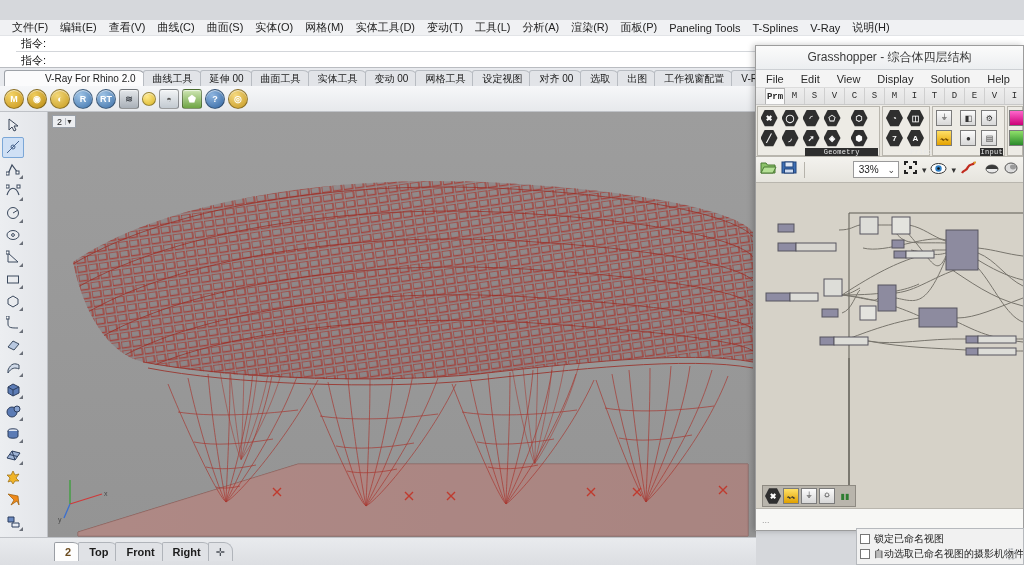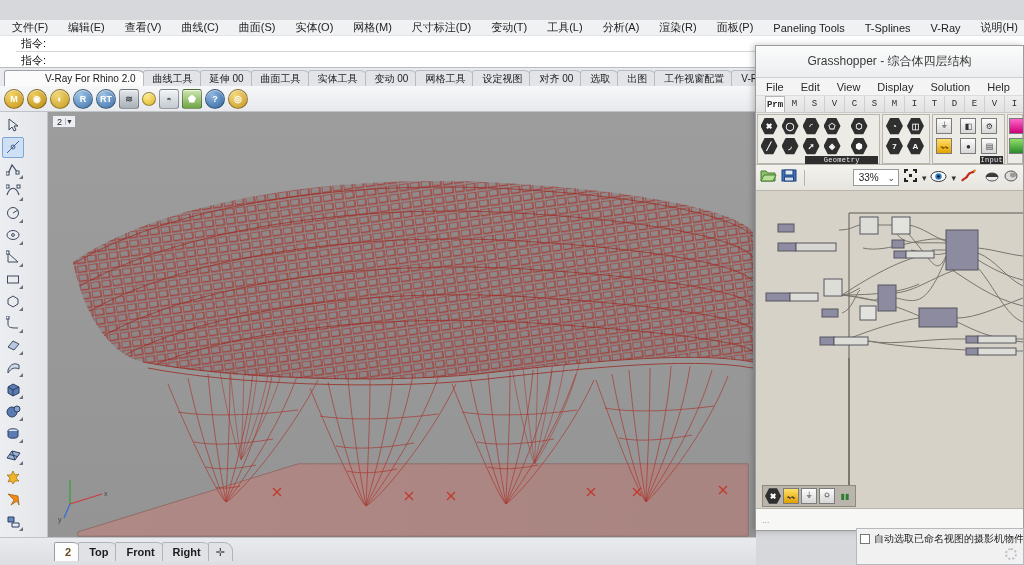--- a/index.html
+++ b/index.html
@@ -39,21 +39,21 @@
   .wbtn {
     width: 29px; display: flex; align-items: center; justify-content: center;
     font-size: 11px; color: #4a4a4a;
   }
   .wbtn.close { background: #cfcfcf; color: #fff; width: 32px; }
 
   
   .menubar {
     position: absolute; left: 0; top: 20px; width: 1024px; height: 16px;
     background: #f0f1f3; display: flex; align-items: center;
-    padding-left: 6px; border-bottom: 1px solid #e2e4e7; justify-content: space-between;
+    padding-left: 6px; border-bottom: 1px solid #e2e4e7;
   }
   .menu-item {
     font-size: 11px; color: #232323; padding: 0 6px; white-space: nowrap;
   }
 
   
   .cmdarea {
     position: absolute; left: 0; top: 36px; width: 1024px; height: 32px;
     background: #ffffff; border-bottom: 1px solid #b9bcc1; padding-left: 16px;
   }
@@ -157,21 +157,21 @@
 
   
   .gh {
     position: absolute; left: 755px; top: 45px; width: 269px; height: 486px;
     background: #d6d2c8;
     border: 1px solid #9c9c9c;
     box-shadow: -2px 0 6px rgba(0,0,0,.22);
     overflow: hidden;
   }
   .gh-title {
-    height: 32px; background: linear-gradient(#fbfbfb,#eceef0);
+    height: 24px; background: linear-gradient(#fbfbfb,#eceef0);
     border-bottom: 1px solid #cdd0d4;
     display: flex; align-items: center; justify-content: center;
     font-size: 12px; color: #3a3a3a; overflow: hidden; white-space: nowrap;
   }
   .gh-menu {
     height: 18px; background: #f4f4f4; border-bottom: 1px solid #dcdcdc;
     display: flex; align-items: center; padding-left: 10px; gap: 17px;
   }
   .gh-menu span { font-size: 11px; color: #2a2a2a; }
   .gh-ribbon-tabs {
@@ -278,21 +278,21 @@
 
 
   <div class="menubar">
     <div class="menu-item">文件(F)</div>
     <div class="menu-item">编辑(E)</div>
     <div class="menu-item">查看(V)</div>
     <div class="menu-item">曲线(C)</div>
     <div class="menu-item">曲面(S)</div>
     <div class="menu-item">实体(O)</div>
     <div class="menu-item">网格(M)</div>
-    <div class="menu-item">尺寸标注(D)</div>
+    <div class="menu-item">实体工具(D)</div>
     <div class="menu-item">变动(T)</div>
     <div class="menu-item">工具(L)</div>
     <div class="menu-item">分析(A)</div>
     <div class="menu-item">渲染(R)</div>
     <div class="menu-item">面板(P)</div>
     <div class="menu-item">Paneling Tools</div>
     <div class="menu-item">T-Splines</div>
     <div class="menu-item">V-Ray</div>
     <div class="menu-item">说明(H)</div>
   </div>
@@ -871,18 +871,22 @@
     </div>
 
     <div class="gh-statusbar">
       <span>...</span>
     </div>
   </div>
 
   <div class="nvpanel">
     <div class="cbrow">
       <span class="cbox"></span>
+      <span>锁定已命名视图</span>
+    </div>
+    <div class="cbrow">
+      <span class="cbox"></span>
       <span>自动选取已命名视图的摄影机物件</span>
     </div>
     <span class="gear"></span>
   </div>
 
 </div>
 
 </body></html>

